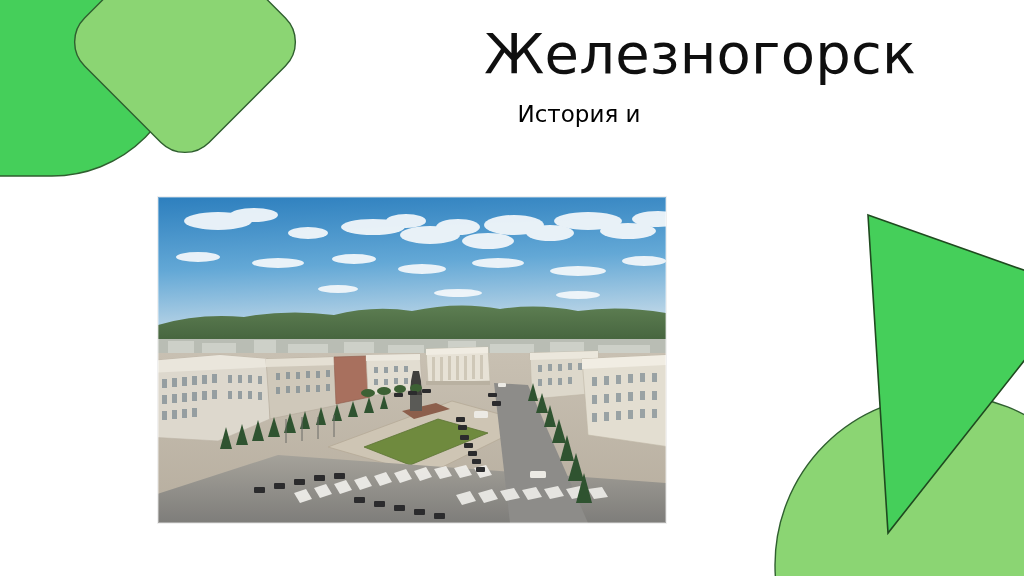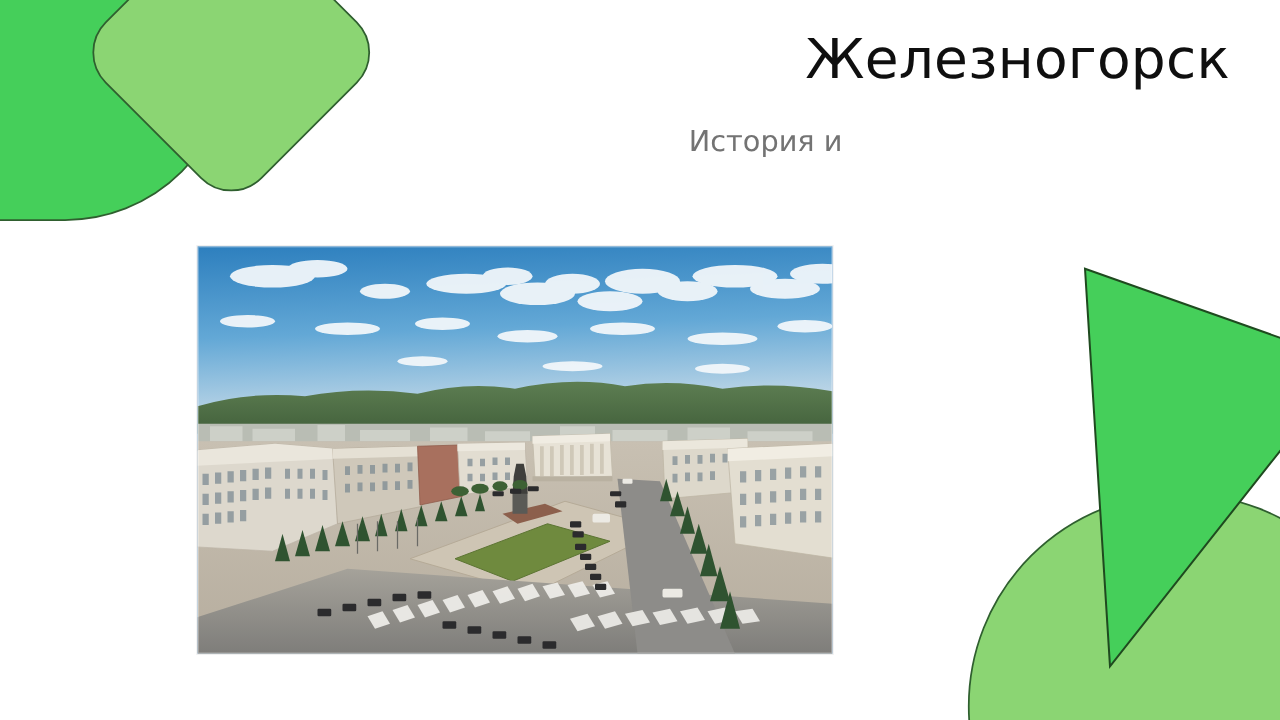--- a/index.html
+++ b/index.html
@@ -29,42 +29,41 @@
   }
 
   
   .title-block {
     position: absolute;
     left: 484px;
     top: 24px;
     width: 500px;
   }
   .slide-title {
-    font-size: 44px;
+    font-size: 56px;
     line-height: 1.08;
     font-weight: 400;
     color: #0f0f0f;
-    text-align: right;
     letter-spacing: 0.2px;
     margin: 0;
     padding: 0;
     white-space: nowrap;
   }
   .subtitle-block {
     position: absolute;
     left: 484px;
     top: 100px;
     width: 190px;
   }
   .slide-subtitle {
     font-size: 23px;
     line-height: 1.28;
     font-weight: 400;
-    color: #737373;
-    text-align: right;
+    color: #000000;
+    text-align: center;
     margin: 0;
     padding: 0;
   }
 
   
   .photo-frame {
     position: absolute;
     left: 158px;
     top: 197px;
     width: 508px;

